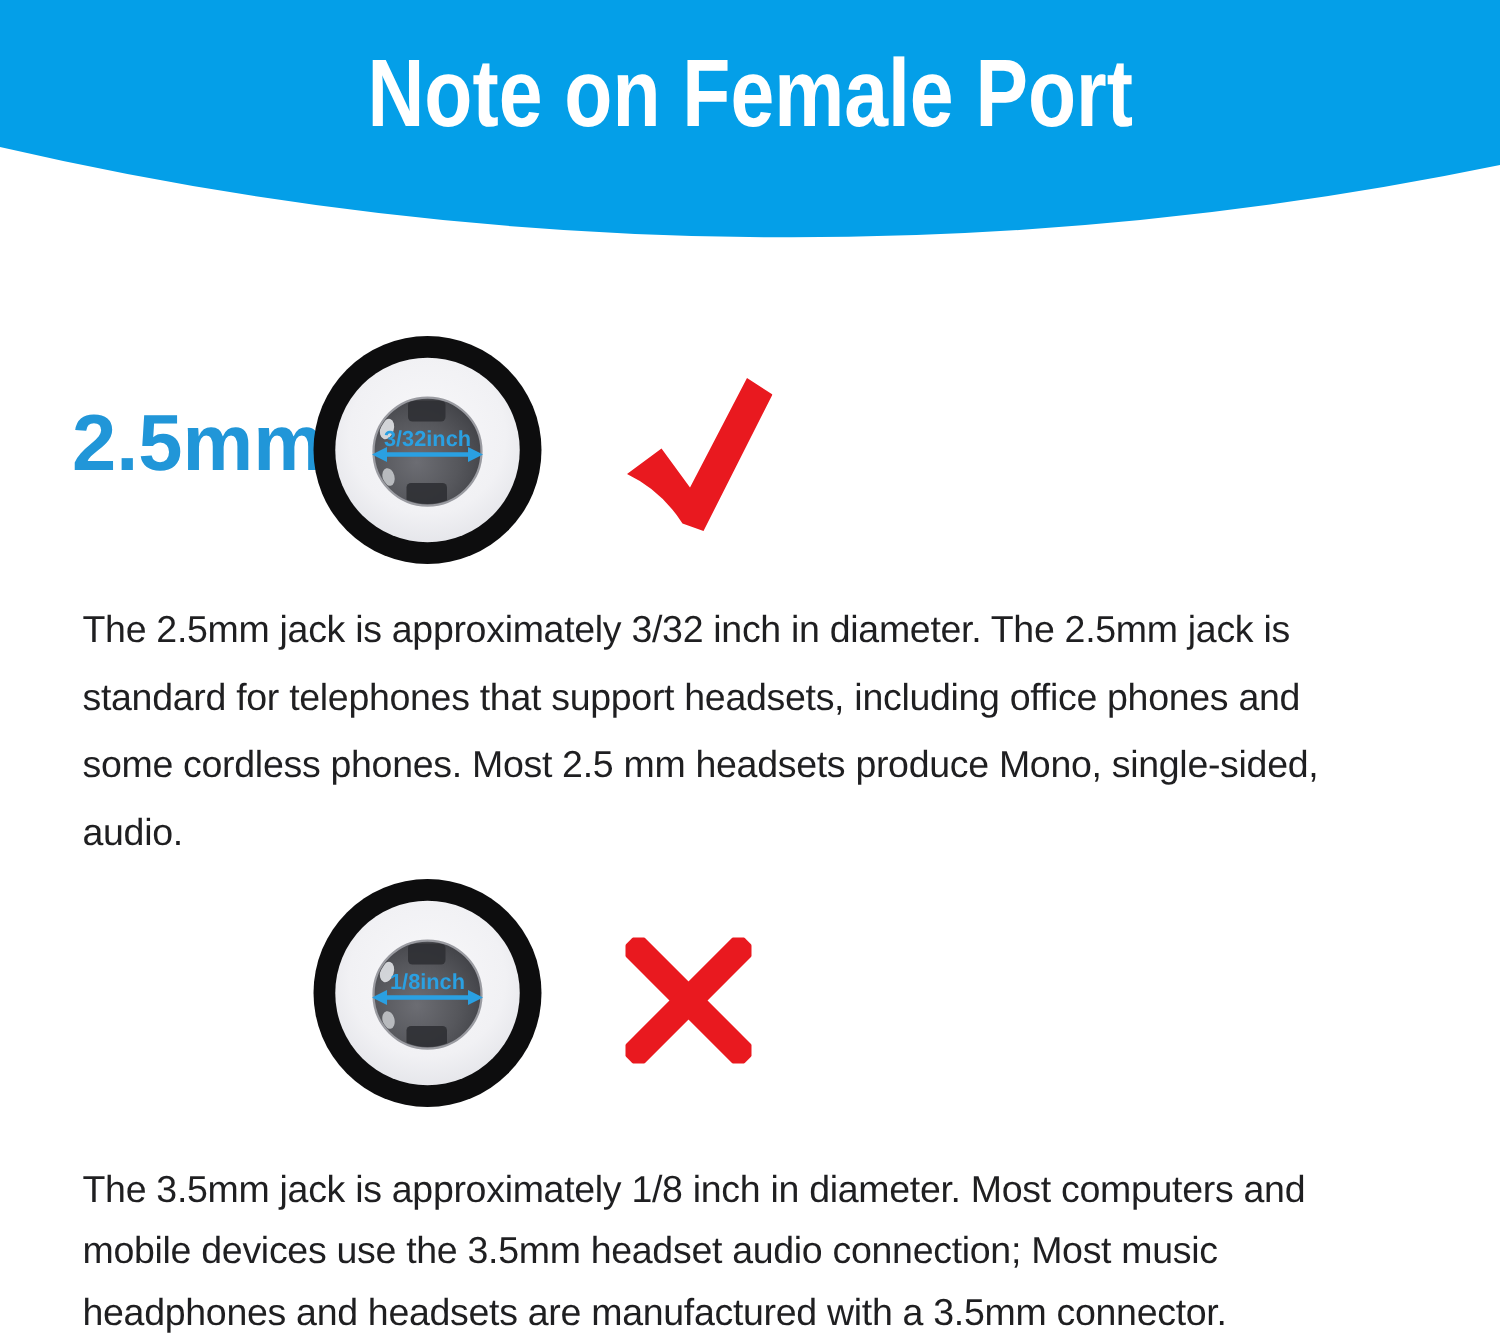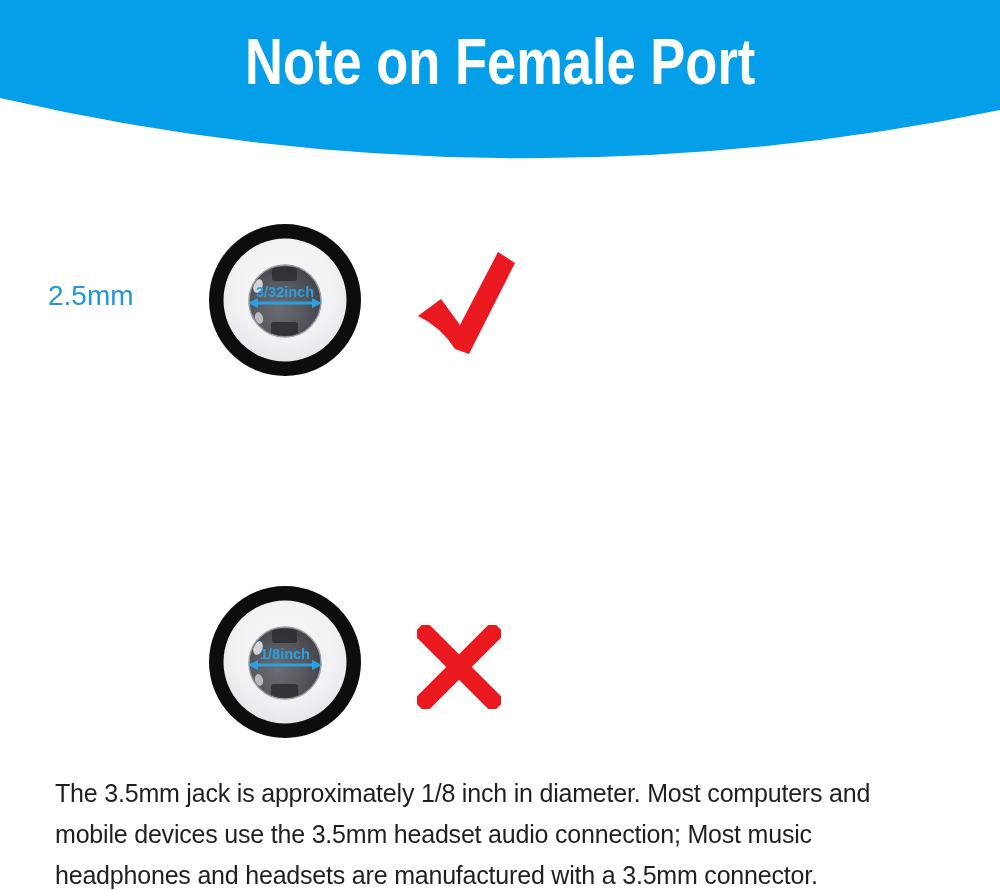--- a/index.html
+++ b/index.html
@@ -17,21 +17,21 @@
     position:absolute;top:30px;left:0;width:1000px;
     text-align:center;
     font-size:64px;font-weight:700;line-height:64px;
     color:#ffffff;
     white-space:nowrap;
   }
   .banner-title .squeeze{display:inline-block;transform:scaleX(0.82);}
   
   .size-label{
     position:absolute;
-    font-size:28px;font-weight:400;line-height:41px;
+    font-size:53px;font-weight:700;line-height:41px;
     color:var(--accent-blue,#2196d8);
     white-space:nowrap;
   }
   .size-label.s1{left:48px;top:275px;}
   .size-label.s2{left:52px;top:630px;}
   
   .jack-svg{position:absolute;width:154px;height:154px;display:block;}
   .jack-svg.j1{left:208px;top:223px;}
   .jack-svg.j2{left:208px;top:585px;}
   .measure-line{stroke:var(--measure-blue,#2aa0e2);stroke-width:3;}
@@ -102,20 +102,24 @@
       <polygon class="measure-head" points="40,80 50,75 50,85"></polygon>
       <polygon class="measure-head" points="114,80 104,75 104,85"></polygon>
     </g>
     <text class="measure-text" x="77" y="74">3/32inch</text>
   </svg>
 
   <svg class="check-svg" viewBox="0 0 100 105">
     <path class="verdict-fill" d="M3,66 L26,49 L45,75 L83,2 L100,13 L54,104 L40,99 Q26,77 3,66 Z"></path>
   </svg>
 
+  <div class="para p1">The 2.5mm jack is approximately 3/32 inch in diameter. The 2.5mm jack is
+standard for telephones that support headsets, including office phones and
+some cordless phones. Most 2.5 mm headsets produce Mono, single-sided,
+audio.</div>
 
 
   <svg class="jack-svg j2" viewBox="0 0 154 154">
     <circle cx="77" cy="77" r="76" fill="#0d0d0e"></circle>
     <circle cx="77" cy="77" r="61.5" fill="url(#discGrad)"></circle>
     <circle cx="77" cy="78" r="36" fill="url(#holeGrad)" stroke="#9a9ba1" stroke-width="1.5"></circle>
     <clipPath id="holeClip2">
         <circle cx="77" cy="78" r="35"></circle>
       </clipPath>
     <g clip-path="url(#holeClip2)">

